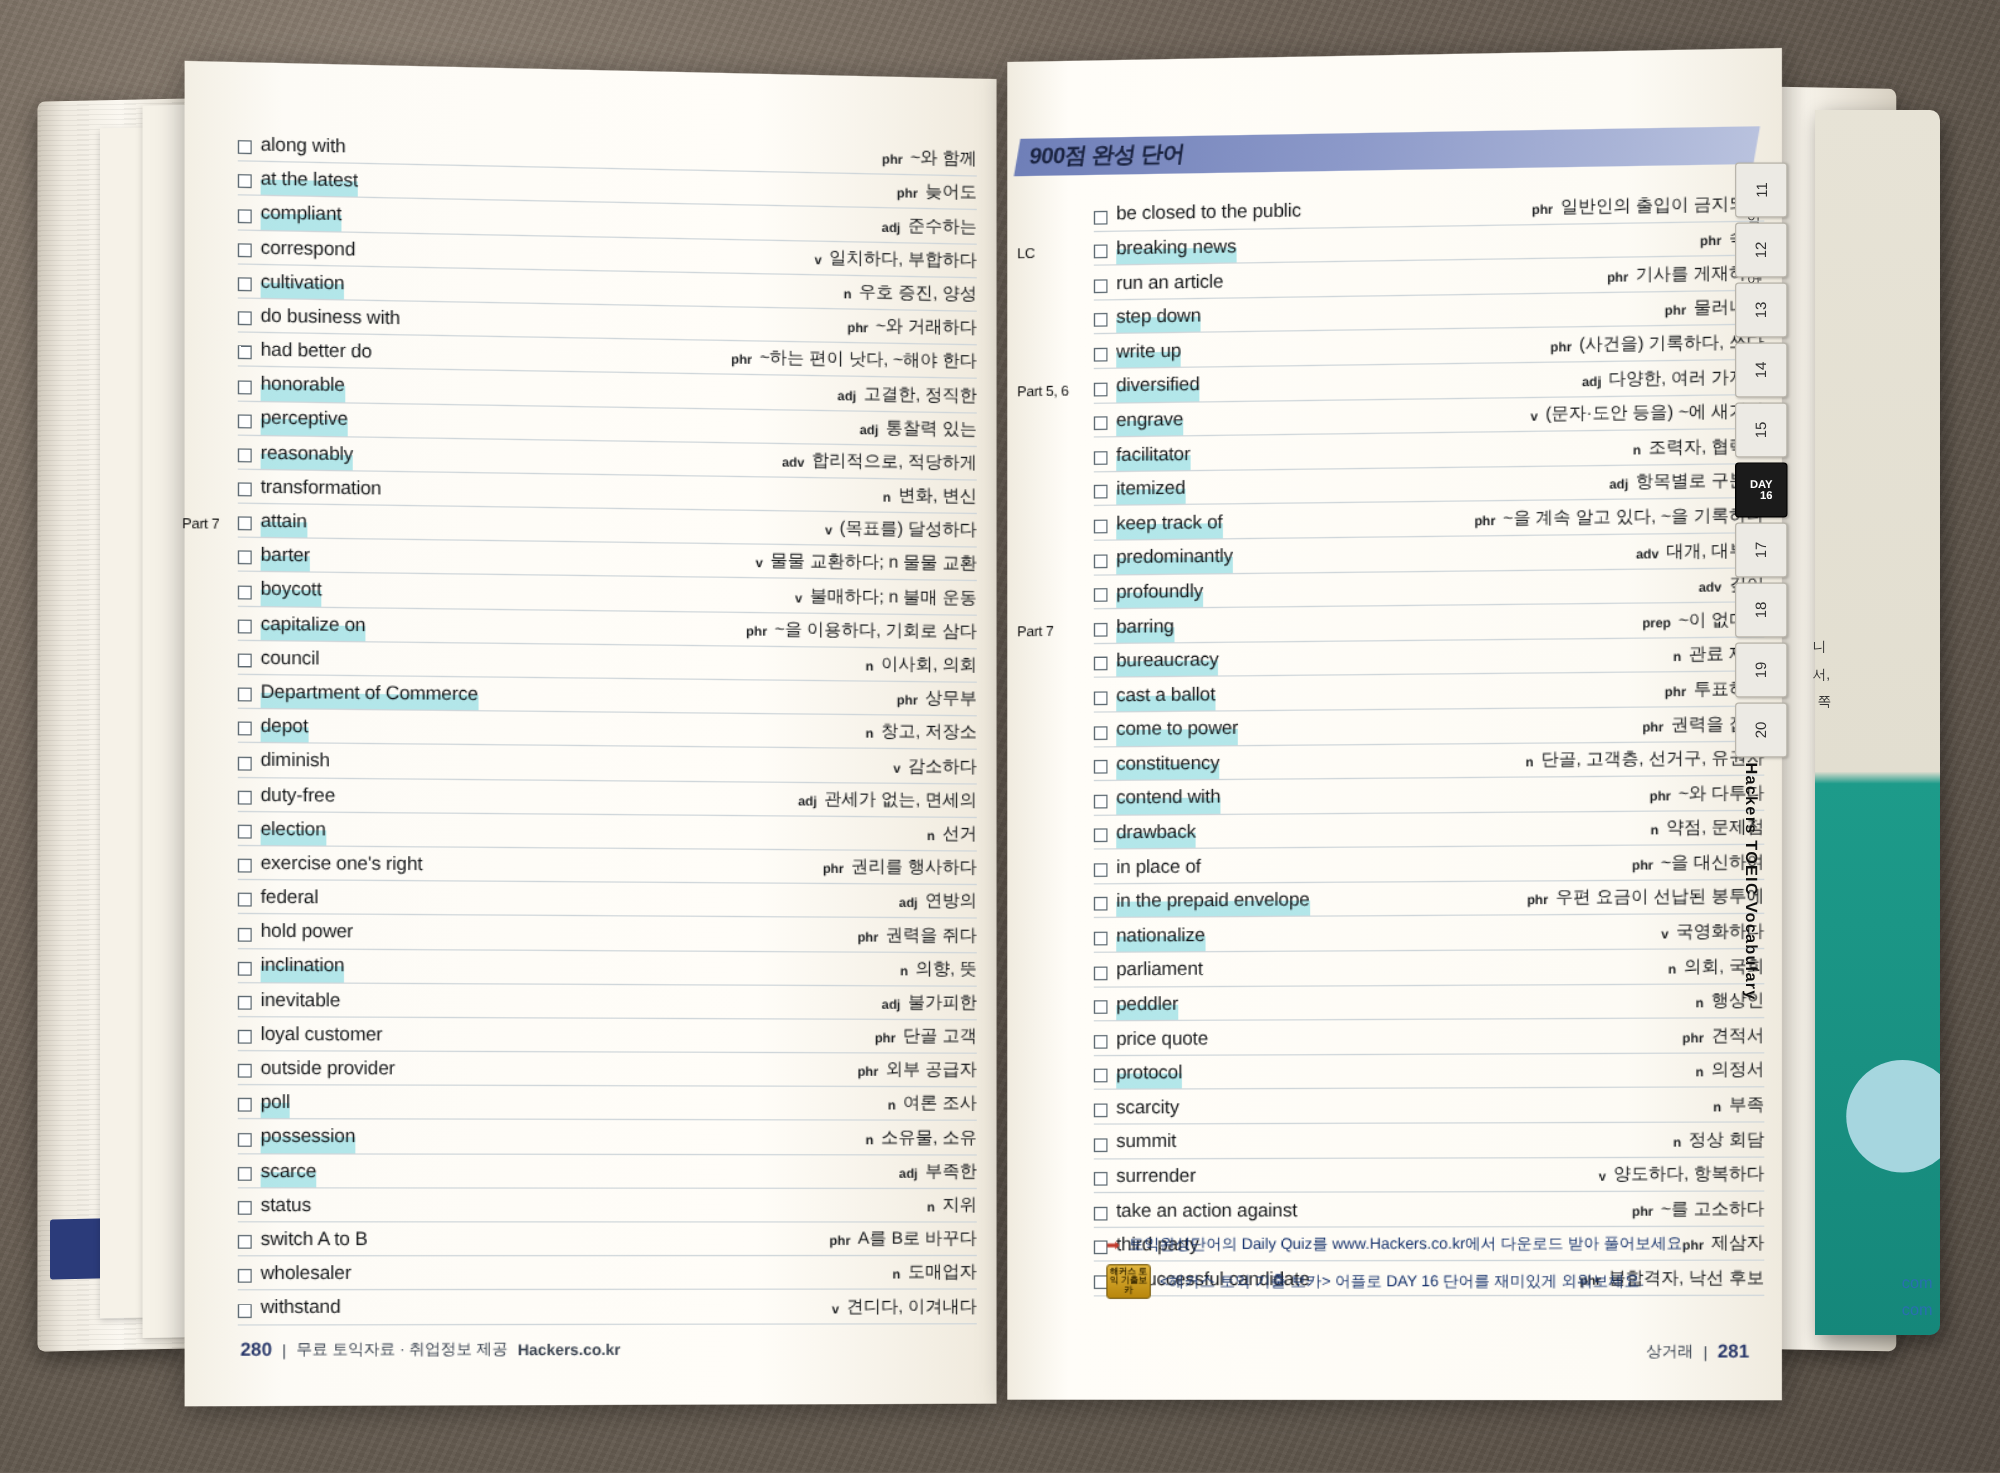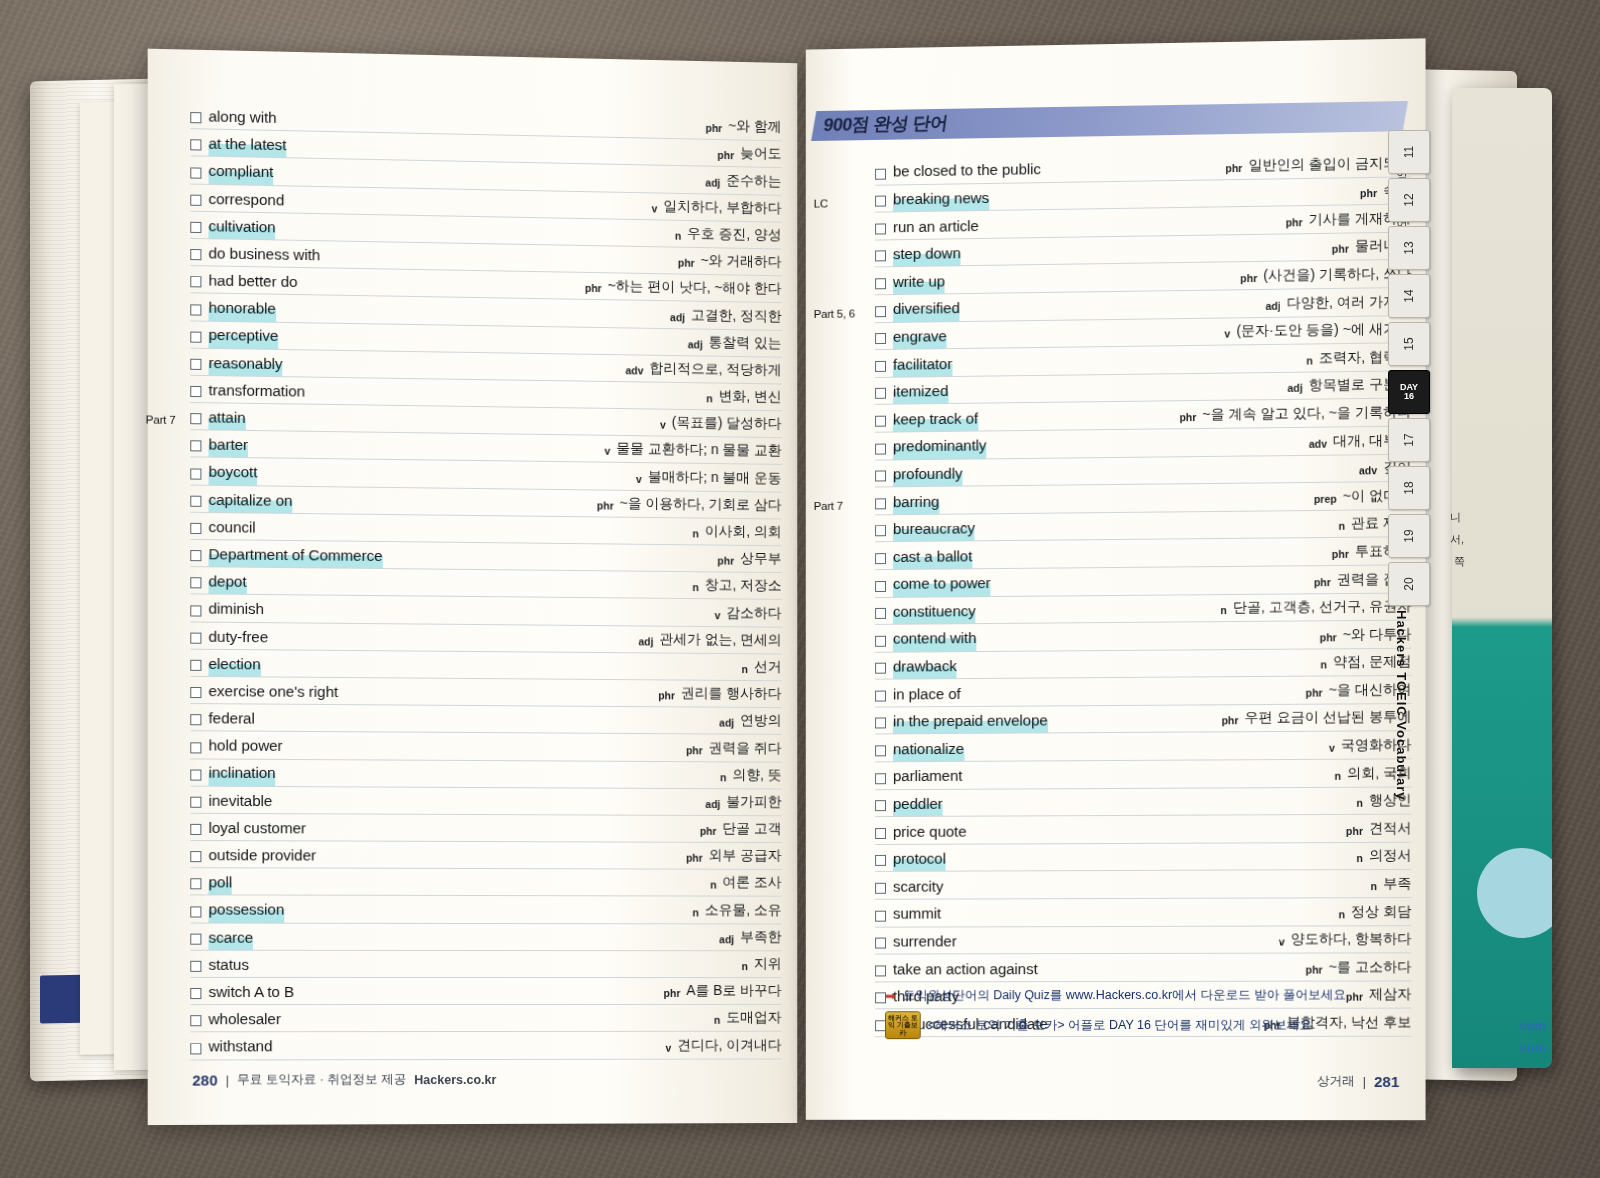--- a/index.html
+++ b/index.html
@@ -58,21 +58,21 @@
     background:linear-gradient(180deg,#e7e3d6 0%,#e2ded0 54%,#1d9b8a 55%,#15877a 100%);
     border-radius:0 8px 8px 0;
     box-shadow:4px 6px 16px rgba(0,0,0,.4);
     overflow:hidden;
   }
   #cover-right .cdot{
     position:absolute;left:25px;top:760px;width:90px;height:90px;border-radius:50%;
     background:#bfe3f0;opacity:.85;
   }
   #cover-right .ctxt{
-    position:absolute;right:6px;font-size:13px;color:#2a6fb0;font-weight:bold;margin-left:39px;
+    position:absolute;right:6px;font-size:13px;color:#2a6fb0;font-weight:normal;margin-left:39px;
   }
   
   .sliver{position:absolute;background:#f6f2e8;box-shadow:0 2px 6px rgba(0,0,0,.18);}
   
   .page{
     position:absolute;background:#fdfcf7;
     box-shadow:0 4px 22px rgba(0,0,0,.35);
   }
   #page-left{
     left:128px;top:46px;width:650px;height:1068px;
@@ -779,21 +779,21 @@
       <div class="tab">
         <div class="num">13</div>
       </div>
       <div class="tab">
         <div class="num">14</div>
       </div>
       <div class="tab">
         <div class="num">15</div>
       </div>
       <div class="tab active">
-        <div class="num" style="white-space: pre;">DAY
+        <div class="num" style="white-space: pre; text-align: right;">DAY
 16</div>
       </div>
       <div class="tab">
         <div class="num">17</div>
       </div>
       <div class="tab">
         <div class="num">18</div>
       </div>
       <div class="tab">
         <div class="num">19</div>

